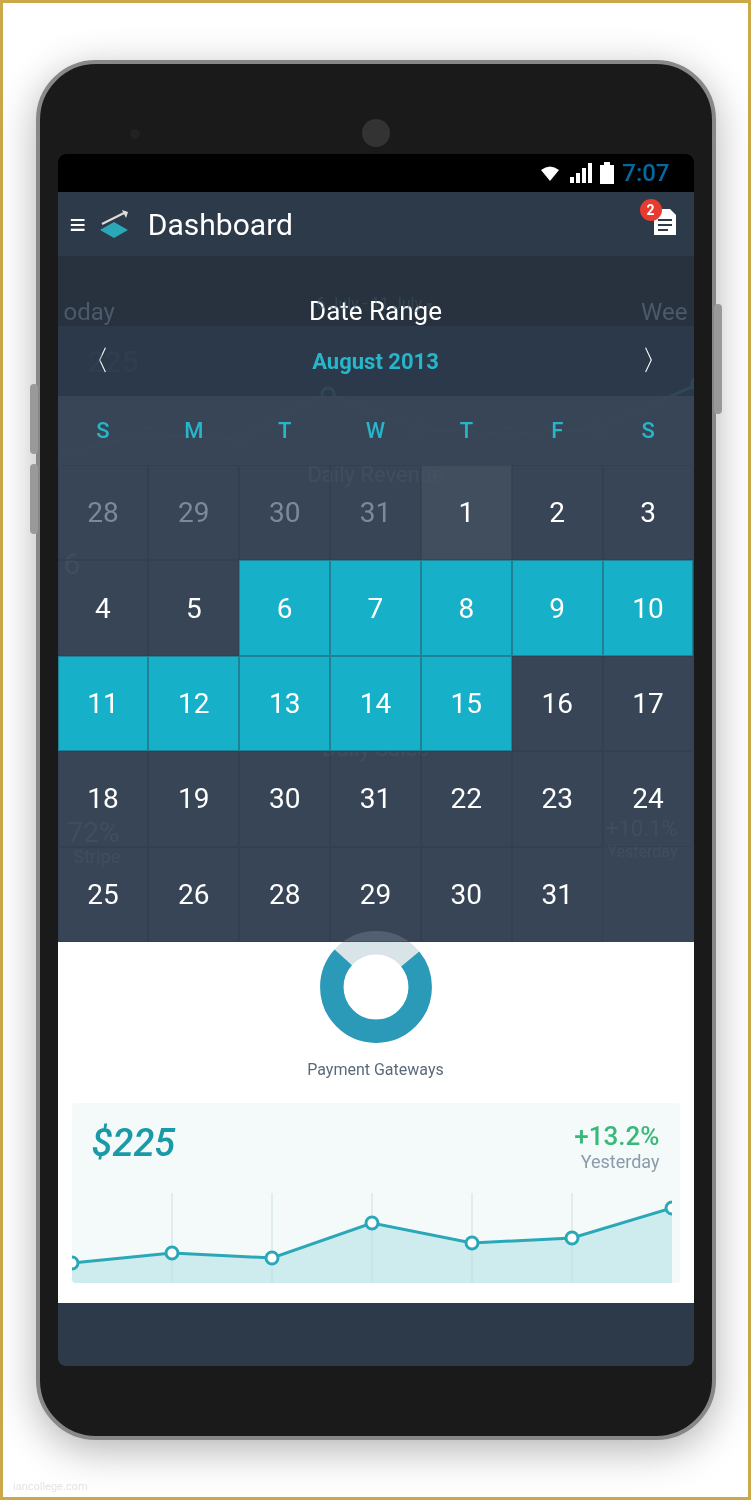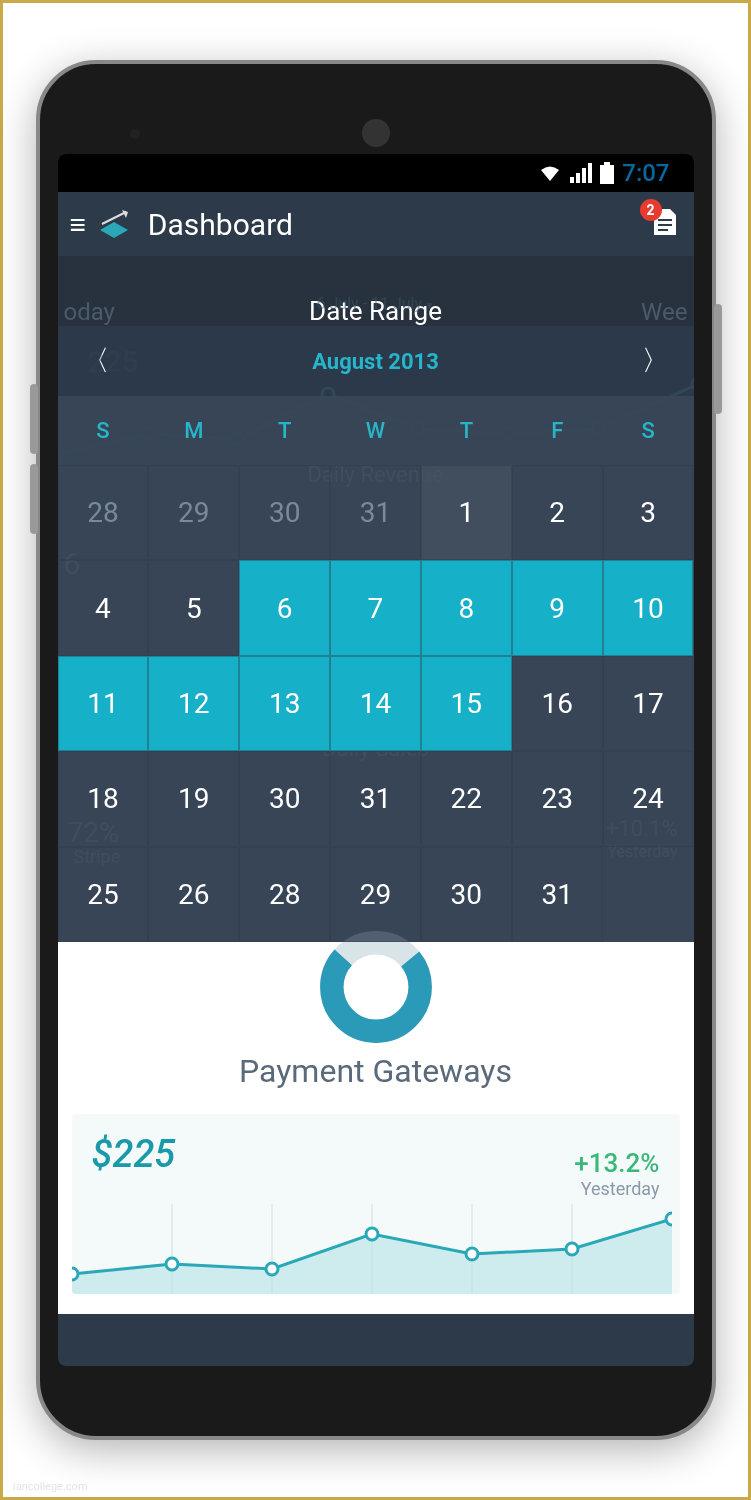--- a/index.html
+++ b/index.html
@@ -35,25 +35,25 @@
 .weekdays div { text-align: center; color: #27b5c9; font-size: 22px; font-weight: 500; padding: 22px 0; }
 .days { display: grid; grid-template-columns: repeat(7,1fr); }
 .day { aspect-ratio: 1/1.05; display: flex; align-items: center; justify-content: center; color: #fff; font-size: 28px; border: 1px solid rgba(44,58,74,.4); position: relative; }
 .day.prev { color: #7a8a9a; }
 .day.sel { background: #17b0c9; color: #fff; }
 .day.th1 { background: rgba(70,85,100,.6); }
 .ghost-text { position: absolute; color: #5a6a7a; font-size: 22px; opacity: .25; pointer-events: none; }
 .bottom-white { background: #fff; padding: 0 0 20px 0; }
 .donut-wrap { display: flex; flex-direction: column; align-items: center; padding: 0 0 10px 0; }
 .donut { width: 130px; height: 130px; margin-top: -20px; }
-.gateway-label { color: #5a6a7a; font-size: 32px; margin-top: 0; }
+.gateway-label { color: #5a6a7a; font-size: 16px; margin-top: 8px; }
 .card { margin: 14px 14px 0 14px; background: #f3faf9; border-radius: 4px; padding: 18px 20px 0 20px; height: 180px; position: relative; overflow: hidden; }
 .card-top { display: flex; justify-content: space-between; align-items: flex-start; }
 .amount { color: #1a9aa8; font-size: 38px; font-weight: 500; font-style: italic; }
-.change { text-align: right; margin-top: 16px; }
+.change { text-align: right; }
 .change .pct { color: #3ab87a; font-size: 26px; font-weight: 500; }
 .change .lbl { color: #8a9aaa; font-size: 18px; }
 .sparkline { position: absolute; bottom: 0; left: 0; right: 0; height: 90px; }
 .bg-line { position: absolute; top: 210px; left: 0; right: 0; height: 120px; pointer-events: none; opacity: .3; }
 .watermark { position: absolute; bottom: 4px; left: 10px; color: #bbb; font-size: 11px; opacity: .4; }
 </style>
 </head>
 <body>
 
 <div class="frame">

